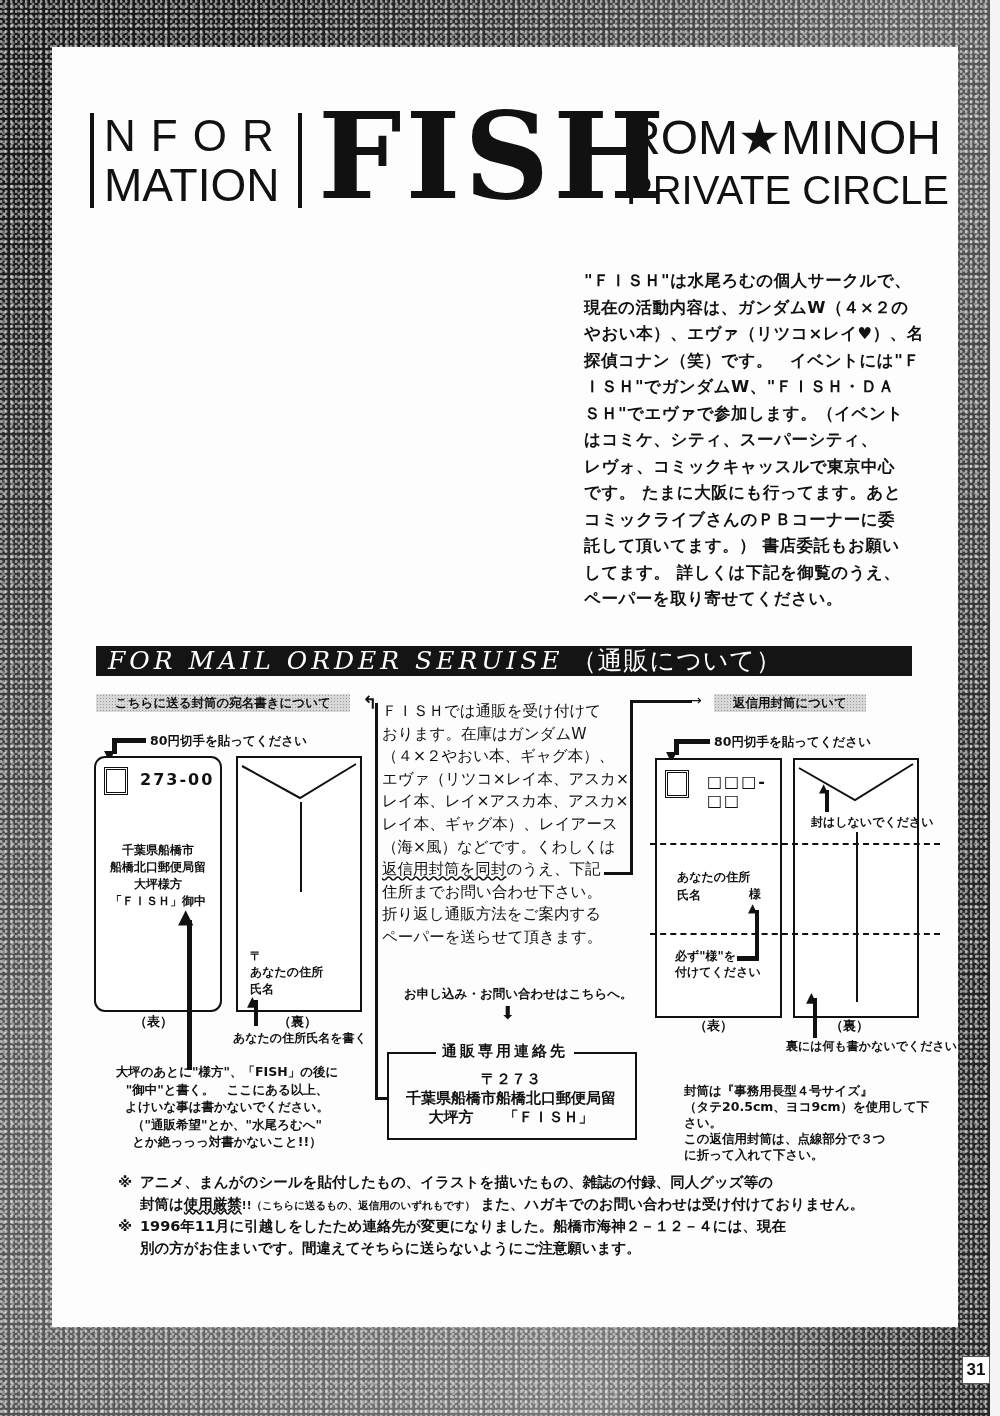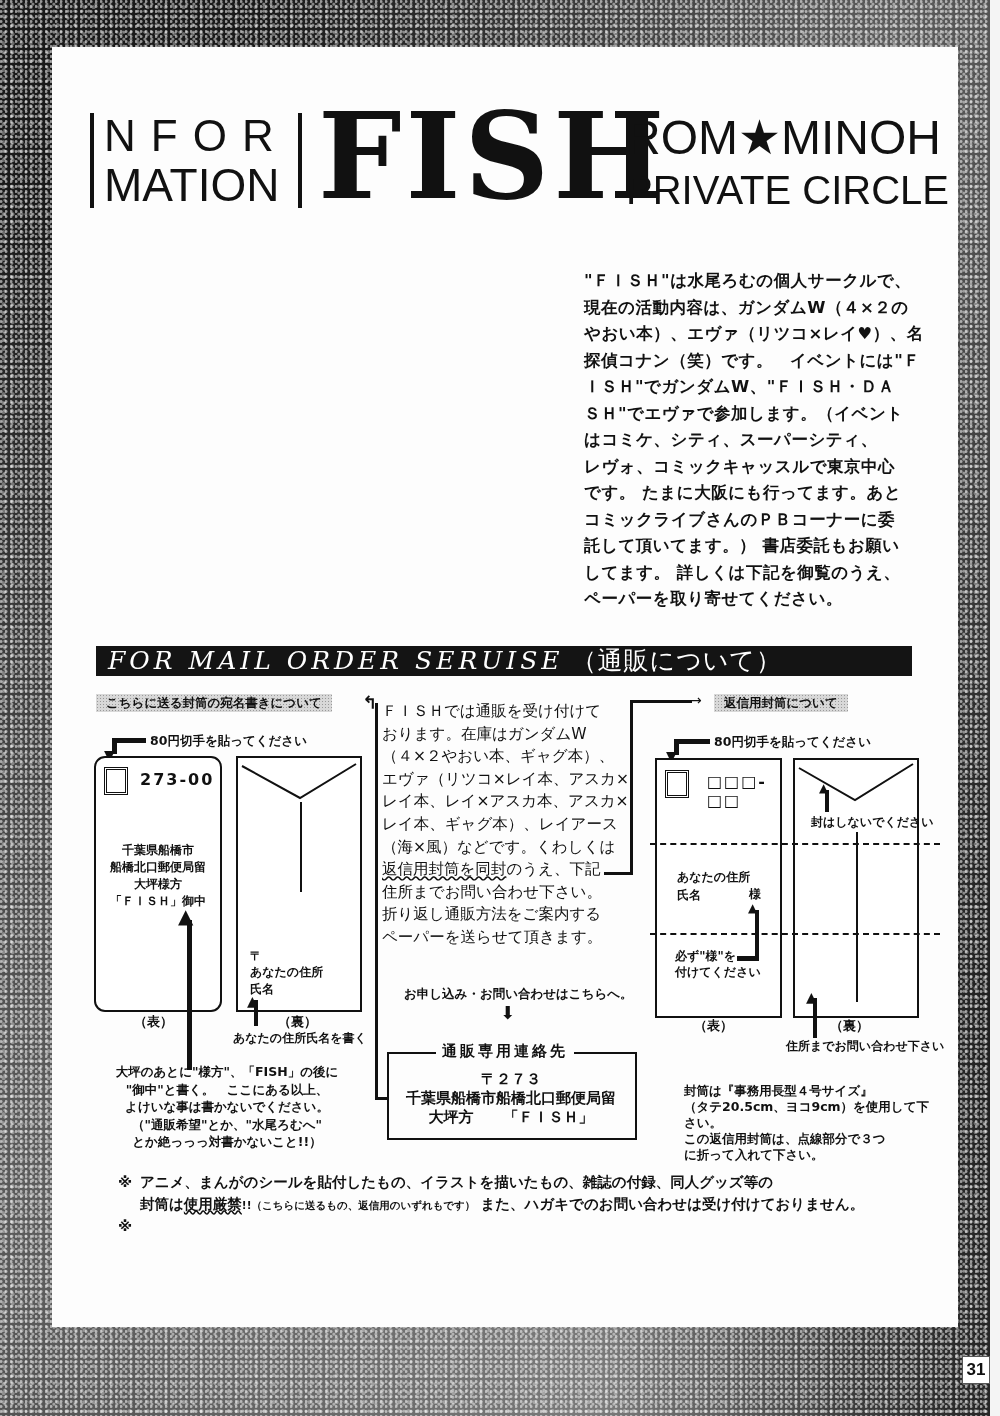--- a/index.html
+++ b/index.html
@@ -44,21 +44,21 @@
 
   
   .banner {
     left: 96px; top: 646px; width: 816px; height: 30px; background: #141414; color: #fff;
     font-family: "DejaVu Serif", serif; font-style: italic; font-size: 25px; line-height: 30px;
     padding-left: 12px; box-sizing: border-box; letter-spacing: 4px;
   }
   .banner .jp { font-style: normal; font-family: "DejaVu Sans", sans-serif; letter-spacing: 1px; margin-left: 8px; }
 
   .sub-hdr {
-    font-size: 12.5px; font-weight: bold; padding: 1px 10px; line-height: 16px;
+    font-size: 12.5px; font-weight: bold; padding: 1px 19px; line-height: 16px;
     background-image: radial-gradient(circle, #999 0.8px, transparent 1px);
     background-size: 3px 3px; background-color: #d8d8d8;
   }
 
   
   .env { border: 2px solid #111; background: #fff; }
   .stamp { width: 18px; height: 22px; border: 3px double #111; }
   .zip { font-size: 16px; font-weight: bold; letter-spacing: 2px; }
   .small { font-size: 12px; font-weight: bold; line-height: 16px; }
   .center-col { text-align: center; }
@@ -204,30 +204,32 @@
   <div class="abs" style="left:24px;top:22px;font-size:12px;line-height:12px;">▲</div>
   <div class="abs small" style="left:16px;top:54px;width:140px;">封はしないでください</div>
   <div class="abs line" style="left:61px;top:72px;width:2px;height:170px;"></div>
 </div>
 <div class="abs dash" style="left:650px;top:843px;width:290px;"></div>
 <div class="abs dash" style="left:650px;top:933px;width:290px;"></div>
 <div class="abs small" style="left:694px;top:1018px;font-size:13px;">（表）</div>
 <div class="abs small" style="left:830px;top:1018px;font-size:13px;">（裏）</div>
 <div class="abs line" style="left:813px;top:998px;width:4px;height:40px;"></div>
 <div class="abs" style="left:806px;top:990px;font-size:14px;line-height:14px;">▲</div>
-<div class="abs small" style="left:786px;top:1038px;">住所までお問い合わせ下さい</div>
+<div class="abs small" style="left:786px;top:1038px;">裏には何も書かないでください</div>
 <div class="abs note-right">封筒は『事務用長型４号サイズ』
 （タテ20.5cm、ヨコ9cm）を使用して下さい。
 この返信用封筒は、点線部分で３つ
 に折って入れて下さい。</div>
 
 <div class="abs footnotes">
   <div class="fn">
     <span class="mark">※</span>
     <span class="fn-body"><span>アニメ、まんがのシールを貼付したもの、イラストを描いたもの、雑誌の付録、同人グッズ等の
 封筒は</span><span style="text-decoration:underline wavy;">使用厳禁</span><span class="tiny">!!（こちらに送るもの、返信用のいずれもです）</span><span> また、ハガキでのお問い合わせは受け付けておりません。</span></span>
   </div>
   <div class="fn">
     <span class="mark">※</span>
+    <span class="fn-body">1996年11月に引越しをしたため連絡先が変更になりました。船橋市海神２－１２－４には、現在
+別の方がお住まいです。間違えてそちらに送らないようにご注意願います。</span>
   </div>
 </div>
 
 <div class="abs page-num">31</div>
 
 </body></html>

